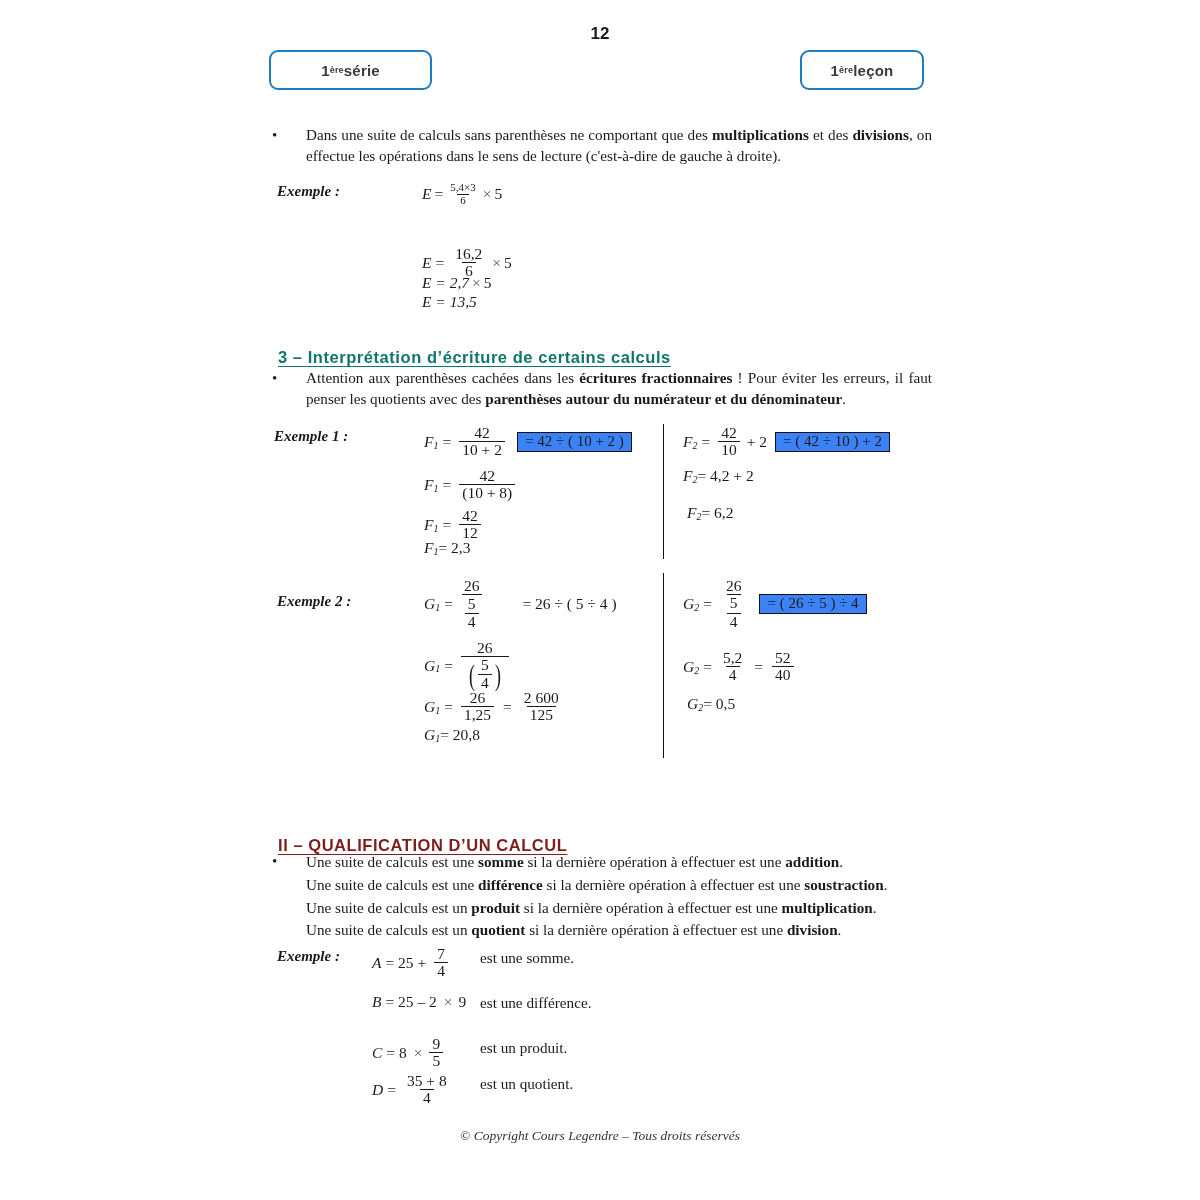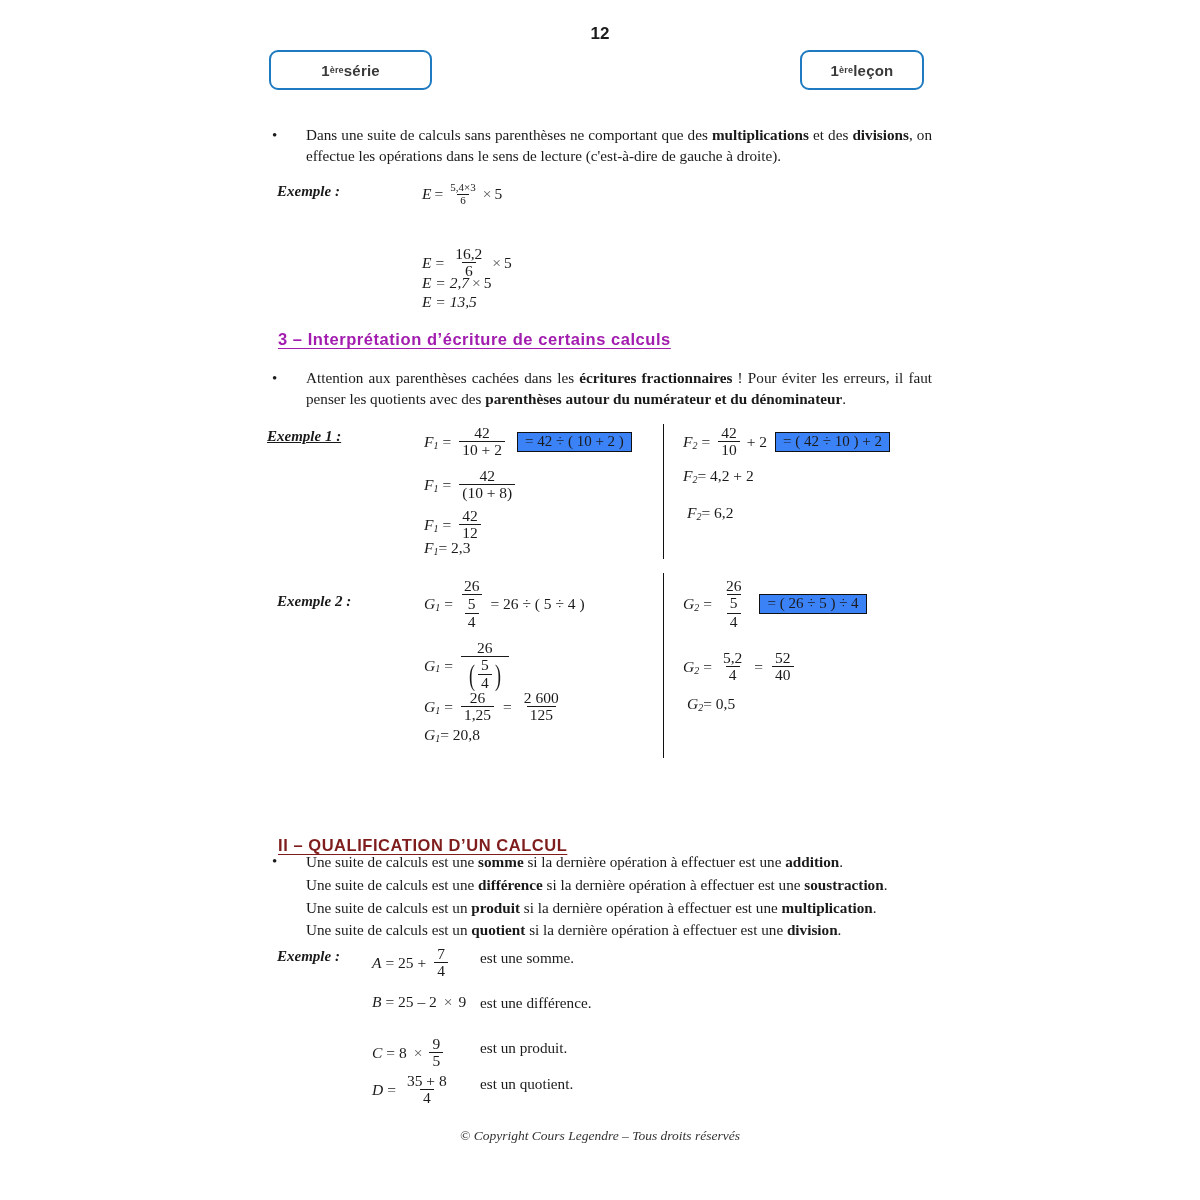--- a/index.html
+++ b/index.html
@@ -76,21 +76,21 @@
   .heading {
     position: absolute;
     font-family: "Liberation Sans", sans-serif;
     font-weight: bold;
     font-size: 16.5px;
     letter-spacing: .55px;
     text-decoration: underline;
     text-underline-offset: 3px;
     white-space: nowrap;
   }
-  .heading.green { color: #a21caf; }
+  .heading.green { color: #0f766e; margin-top: 18px; }
   .heading.red   { color: #7f1d1d; margin-top: 40px; }
 
   .exlabel {
     position: absolute;
     font-style: italic;
     font-weight: bold;
     font-size: 15px;
     white-space: nowrap;
   }
 
@@ -230,21 +230,21 @@
     <span class="var">E = 13,5</span>
   </div>
 
   <div class="heading green" style="left:278px; top:330px;">3 – Interprétation d’écriture de certains calculs</div>
 
   <div class="bullet-block" style="left:272px; top:368px; width:660px;">
     <span class="bullet">•</span>
     <span class="btext"><span>Attention aux parenthèses cachées dans les </span><b>écritures fractionnaires</b><span> ! Pour éviter les erreurs, il faut penser les quotients avec des </span><b>parenthèses autour du numérateur et du dénominateur</b><span>.</span></span>
   </div>
 
-  <div class="exlabel" style="left:267px; top:428px;text-decoration:underline;">Exemple 1 :</div>
+  <div class="exlabel" style="left:274px; top:428px;">Exemple 1 :</div>
   <div class="divider" style="left:663px; top:424px; height:135px;"></div>
 
   <div class="eq" style="left:424px; top:425px;">
     <span class="var">F</span>
       <span class="sub">1</span>
     <span style="padding:0 4px;">=</span>
     <span class="frac">
       <span class="num">42</span>
       <span class="den">10 + 2</span>
     </span>
@@ -310,21 +310,21 @@
     <span style="padding:0 4px;">=</span>
     <span class="frac">
       <span class="num">26</span>
       <span class="den">
         <span class="frac" style="margin:1px 0 0 0;">
           <span class="num">5</span>
           <span class="den">4</span>
         </span>
       </span>
     </span>
-    <span style="padding-left:4px;">=  26  ÷ ( 5  ÷ 4 )</span>
+    <span style="padding-left:4px;margin-left:32px;">=  26  ÷ ( 5  ÷ 4 )</span>
   </div>
 
   <div class="eq" style="left:424px; top:640px;">
     <span class="var">G</span>
       <span class="sub">1</span>
     <span style="padding:0 4px;">=</span>
     <span class="frac">
       <span class="num">26</span>
       <span class="den">
         <span class="pfrac">

